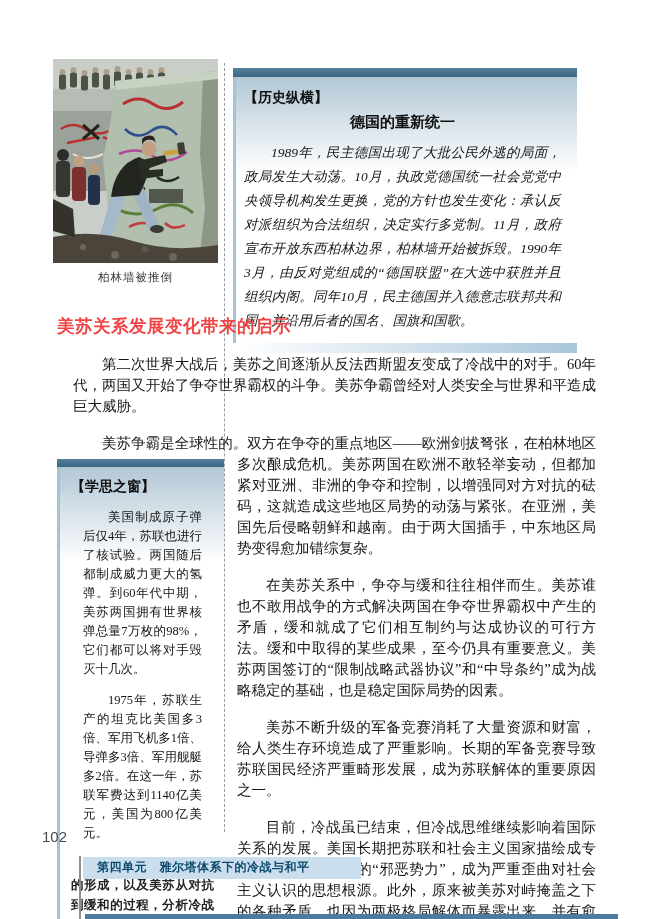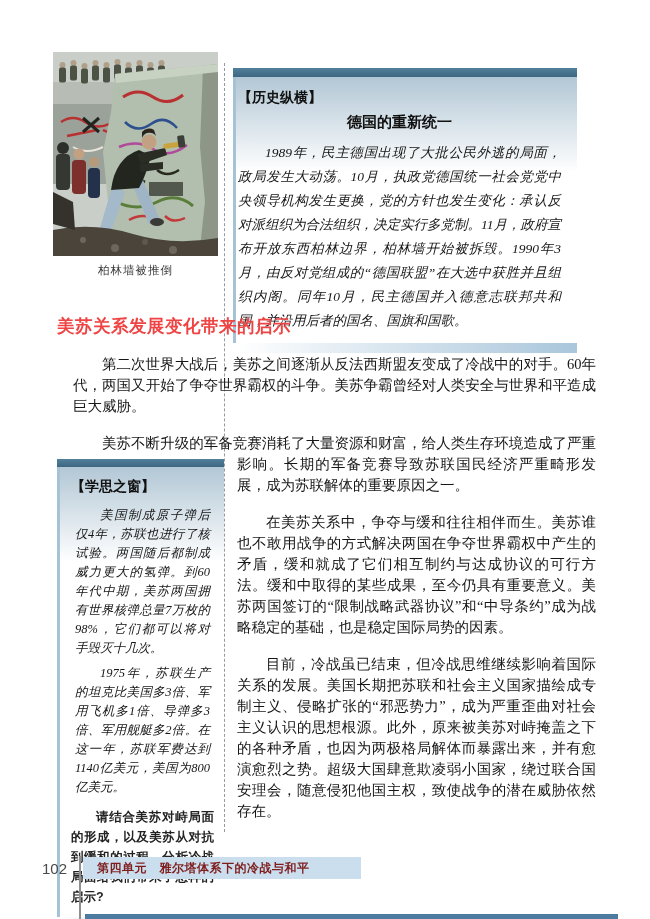--- a/index.html
+++ b/index.html
@@ -3,21 +3,21 @@
 <meta charset="utf-8">
 <style>
   html,body{margin:0;padding:0;background:#fff;}
   #page{
     position:relative;width:650px;height:919px;background:#ffffff;
     overflow:hidden;
     font-family:"Liberation Serif","DejaVu Serif",serif;
     color:#1c1c1c;
   }
   
-  .photo-figure{position:absolute;left:53px;top:52px;width:165px;}
+  .photo-figure{position:absolute;left:53px;top:59px;width:165px;}
   .photo-figure svg{display:block;width:165px;height:204px;}
   .photo-caption{
     margin-top:7px;text-align:center;font-size:11.5px;color:#3a3a3a;
     font-family:"Liberation Sans",sans-serif;letter-spacing:1px;
   }
   
   .dashed-sep{
     position:absolute;left:224px;top:63px;height:769px;width:0;
     border-left:1px dashed #949aa0;
   }
@@ -30,21 +30,21 @@
   .fbox .box-bottombar{
     height:10px;margin-left:3px;
     background:linear-gradient(to right,rgba(255,255,255,0),#a9c6db);
   }
   .box-label{
     font-family:"Liberation Sans",sans-serif;font-weight:bold;
     font-size:14px;color:#111;
   }
   
   .history-box{position:absolute;left:233px;top:68px;width:344px;}
-  .history-box .box-inner{padding:12px 16px 10px 2px;}
+  .history-box .box-inner{padding:12px 16px 10px 8px;}
   .history-box .hbox-title{
     text-align:center;font-weight:bold;font-size:15px;color:#111;
     margin:6px 0 9px 0;
   }
   .history-box .hbox-body{
     margin:0;font-size:13.5px;line-height:24px;font-style:italic;
     text-align:justify;text-indent:2em;color:#151515;
   }
   
   .main{position:absolute;left:57px;top:314px;width:555px;}
@@ -59,40 +59,40 @@
   
   .think-box{
     float:left;width:167px;
     margin:26px 13px 28px 0;
     shape-outside:inset(26px 0 0 0);
   }
   .think-box .box-topbar{height:8px;}
   .think-box .box-inner{padding:11px 10px 10px 11px;}
   .think-box .box-label{margin-bottom:10px;}
   .think-box .kai{
-    margin:4px;font-size:12.5px;line-height:19px;font-style:italic;
+    margin:12px;font-size:12.5px;line-height:19px;
     text-align:justify;text-indent:2em;color:#151515;
   }
   .think-box .kai + .kai{margin-top:6px;}
   .think-box .question{
     margin:10px 0 0 0;font-family:"Liberation Sans",sans-serif;
     font-weight:bold;font-size:12.5px;line-height:20px;
     text-align:justify;text-indent:2em;color:#222;
   }
   
   .page-num{
-    position:absolute;left:42px;top:860px;width:34px;
+    position:absolute;left:42px;top:828px;width:34px;
     font-family:"Liberation Sans",sans-serif;font-size:15px;color:#4a4a4a;
   }
   .footer-rule{position:absolute;left:79px;top:856px;width:2px;height:63px;background:#8f8f8f;}
   .unit-banner{
     position:absolute;left:83px;top:857px;width:278px;height:22px;
     background:#cadeee;line-height:22px;padding-left:14px;box-sizing:border-box;
-    font-family:Liberation Serif, serif;font-weight:bold;font-size:12px;
-    color:#7f1d1d;letter-spacing:.5px;
+    font-family:Liberation Mono, monospace;font-weight:bold;font-size:12px;
+    color:#0c4a6e;letter-spacing:.5px;
   }
   .bottom-line{position:absolute;left:85px;top:914px;width:533px;height:5px;background:#4d7ba0;}
 </style>
 </head>
 <body>
 
 <div id="page">
 
   <figure class="photo-figure" style="margin:0;">
     <svg viewBox="0 0 165 204" role="img">
@@ -193,22 +193,23 @@
       <div class="box-topbar"></div>
       <div class="box-inner">
         <div class="box-label">【学思之窗】</div>
         <p class="kai">美国制成原子弹后仅4年，苏联也进行了核试验。两国随后都制成威力更大的氢弹。到60年代中期，美苏两国拥有世界核弹总量7万枚的98%，它们都可以将对手毁灭十几次。</p>
         <p class="kai">1975年，苏联生产的坦克比美国多3倍、军用飞机多1倍、导弹多3倍、军用舰艇多2倍。在这一年，苏联军费达到1140亿美元，美国为800亿美元。</p>
         <p class="question">请结合美苏对峙局面的形成，以及美苏从对抗到缓和的过程，分析冷战局面给我们带来了怎样的启示?</p>
       </div>
       <div class="box-bottombar"></div>
     </aside>
 
+    <p class="body-p">美苏争霸是全球性的。双方在争夺的重点地区——欧洲剑拔弩张，在柏林地区多次酿成危机。美苏两国在欧洲不敢轻举妄动，但都加紧对亚洲、非洲的争夺和控制，以增强同对方对抗的砝码，这就造成这些地区局势的动荡与紧张。在亚洲，美国先后侵略朝鲜和越南。由于两大国插手，中东地区局势变得愈加错综复杂。</p>
+    <p class="body-p">在美苏关系中，争夺与缓和往往相伴而生。美苏谁也不敢用战争的方式解决两国在争夺世界霸权中产生的矛盾，缓和就成了它们相互制约与达成协议的可行方法。缓和中取得的某些成果，至今仍具有重要意义。美苏两国签订的“限制战略武器协议”和“中导条约”成为战略稳定的基础，也是稳定国际局势的因素。</p>
     <p class="body-p">美苏不断升级的军备竞赛消耗了大量资源和财富，给人类生存环境造成了严重影响。长期的军备竞赛导致苏联国民经济严重畸形发展，成为苏联解体的重要原因之一。</p>
-    <p class="body-p">在美苏关系中，争夺与缓和往往相伴而生。美苏谁也不敢用战争的方式解决两国在争夺世界霸权中产生的矛盾，缓和就成了它们相互制约与达成协议的可行方法。缓和中取得的某些成果，至今仍具有重要意义。美苏两国签订的“限制战略武器协议”和“中导条约”成为战略稳定的基础，也是稳定国际局势的因素。</p>
     <p class="body-p">目前，冷战虽已结束，但冷战思维继续影响着国际关系的发展。美国长期把苏联和社会主义国家描绘成专制主义、侵略扩张的“邪恶势力”，成为严重歪曲对社会主义认识的思想根源。此外，原来被美苏对峙掩盖之下的各种矛盾，也因为两极格局解体而暴露出来，并有愈演愈烈之势。超级大国肆意欺凌弱小国家，绕过联合国安理会，随意侵犯他国主权，致使战争的潜在威胁依然存在。</p>
   </div>
 
   <div class="page-num">102</div>
   <div class="footer-rule"></div>
   <div class="unit-banner">第四单元　雅尔塔体系下的冷战与和平</div>
   <div class="bottom-line"></div>
 
 </div>
 

